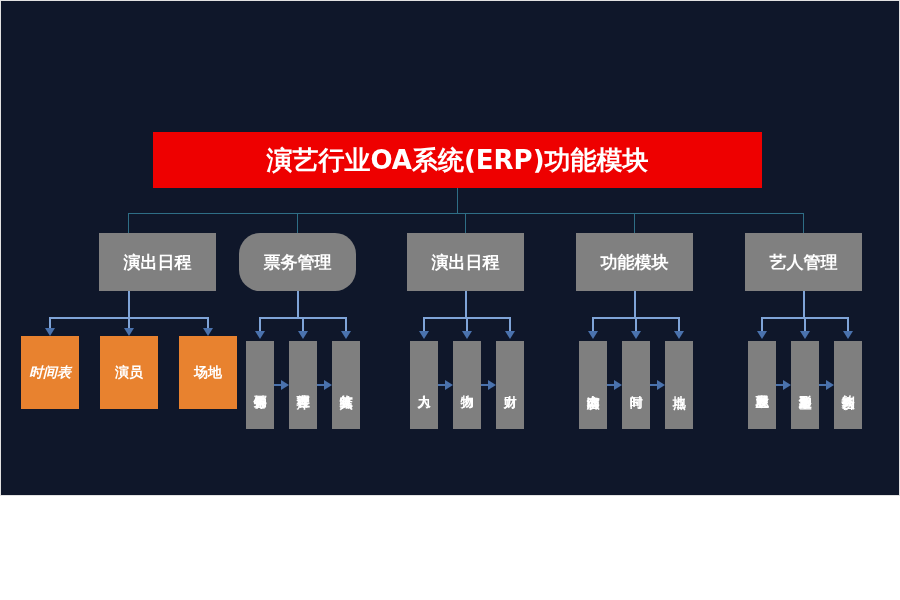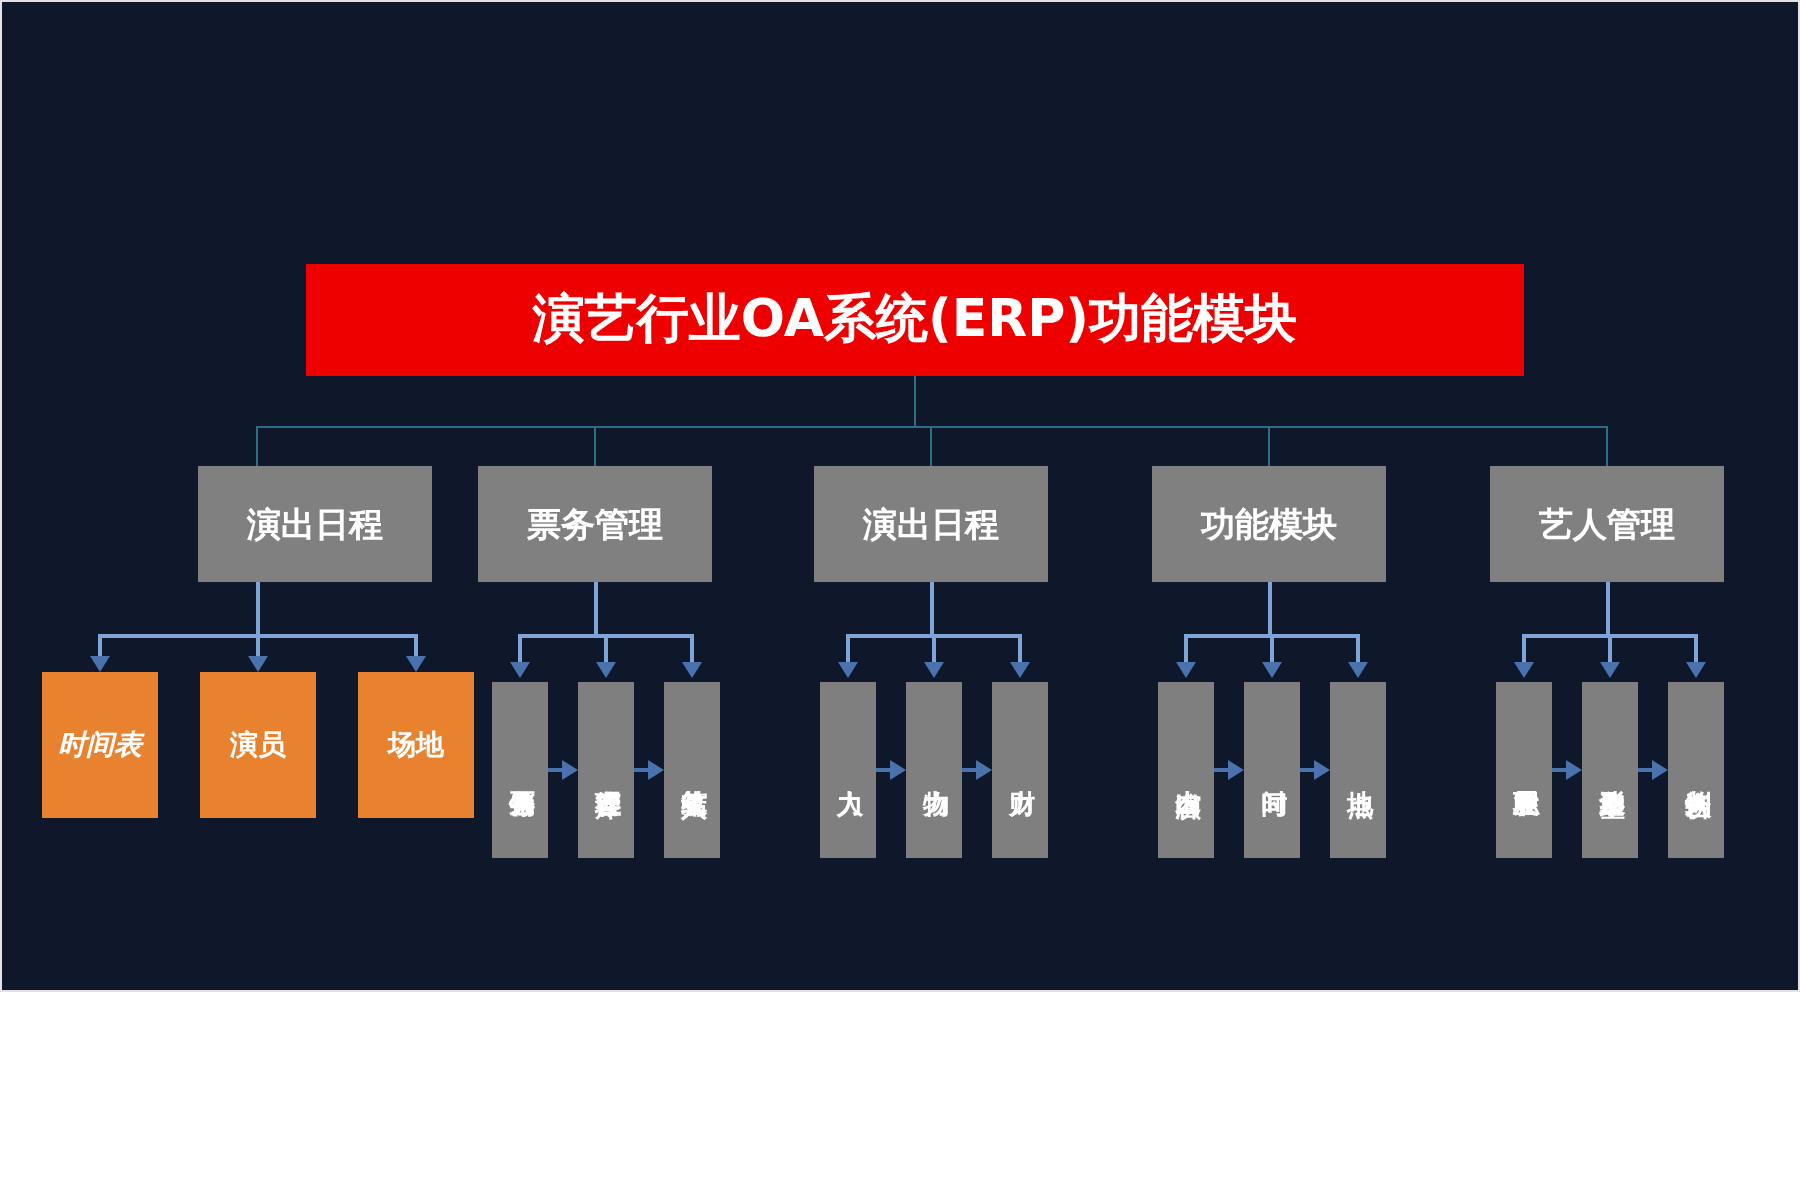--- a/index.html
+++ b/index.html
@@ -174,21 +174,21 @@
   <div class="ln ln-h" style="left:127px; top:212px; width:675px;"></div>
   <div class="ln ln-v" style="left:127px; top:212px; height:20px;"></div>
   <div class="ln ln-v" style="left:296px; top:212px; height:20px;"></div>
   <div class="ln ln-v" style="left:464px; top:212px; height:20px;"></div>
   <div class="ln ln-v" style="left:633px; top:212px; height:20px;"></div>
   <div class="ln ln-v" style="left:802px; top:212px; height:20px;"></div>
 
   <div class="l2-box" style="left:58px;margin-left:40px;">
     <span class="l2-text">演出日程</span>
   </div>
-  <div class="l2-box" style="left:238px;">
+  <div class="l2-box" style="left:238px;border-radius:21px;">
     <span class="l2-text">票务管理</span>
   </div>
   <div class="l2-box" style="left:406px;">
     <span class="l2-text">演出日程</span>
   </div>
   <div class="l2-box" style="left:575px;">
     <span class="l2-text">功能模块</span>
   </div>
   <div class="l2-box" style="left:744px;">
     <span class="l2-text">艺人管理</span>

